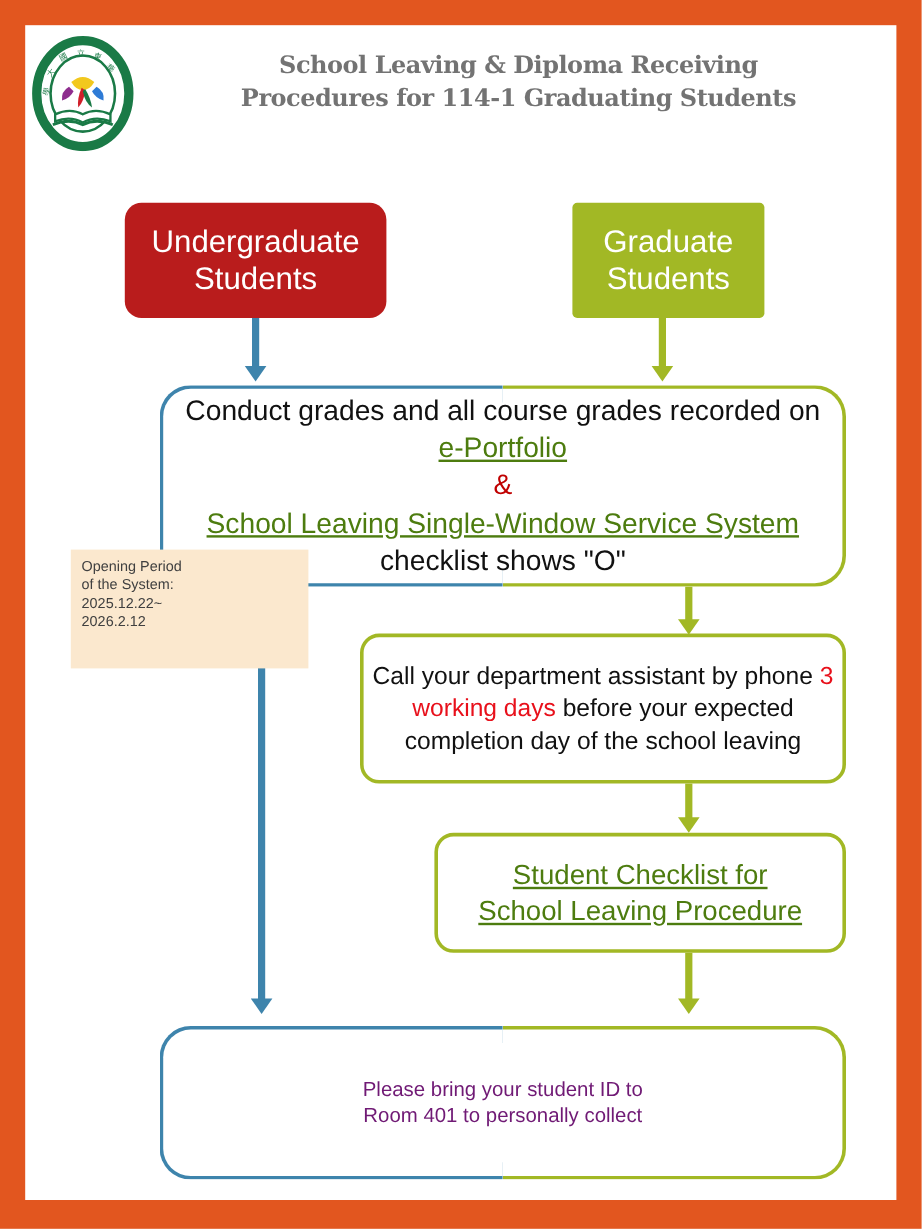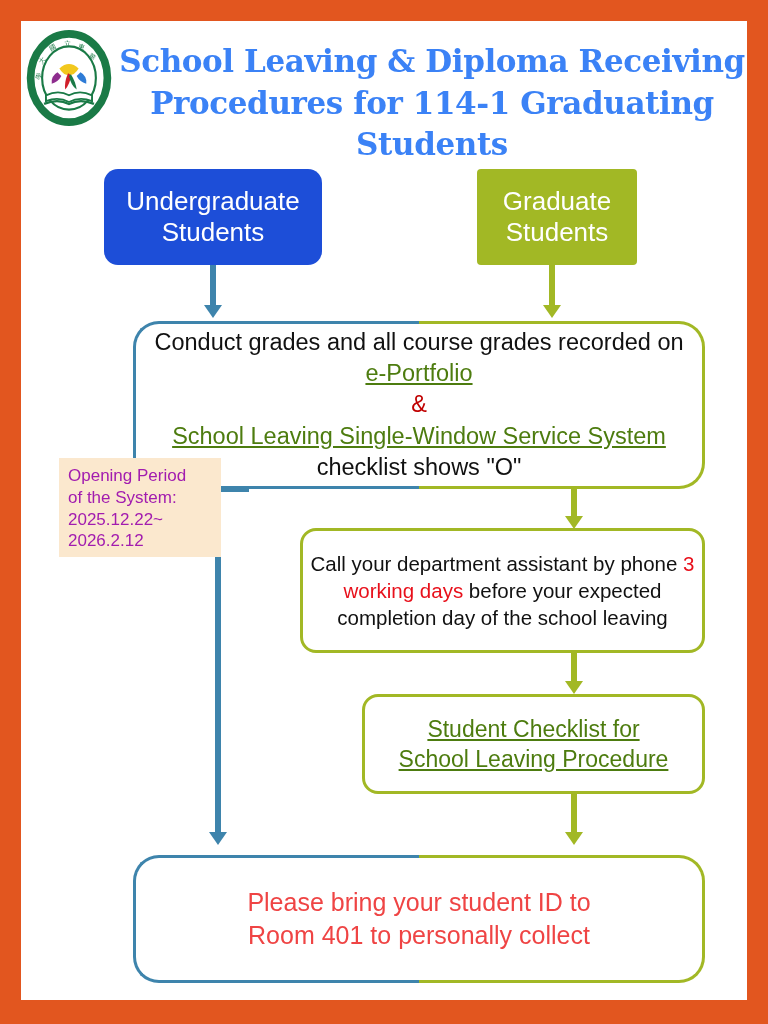--- a/index.html
+++ b/index.html
@@ -48,42 +48,42 @@
     height: 96px;
   }
   #title {
     position: absolute;
     left: 96px;
     top: 20px;
     width: 630px;
     text-align: center;
     font-family: "DejaVu Serif", serif;
     font-weight: bold;
-    font-size: 31px;
+    font-size: 20px;
     line-height: 1.34;
     letter-spacing: -0.4px;
-    color: #3b82f6;
+    color: #737373;
   }
   #title .line2 { display: block; }
 
   
   .node {
     position: absolute;
     box-sizing: border-box;
     display: flex;
     align-items: center;
     justify-content: center;
     text-align: center;
   }
   .node .txt { width: 100%; }
 
   
   #box-undergrad {
     left: 83px; top: 148px; width: 218px; height: 96px;
-    background: #1d4ed8;
+    background: #b91c1c;
     border-radius: 14px;
     color: #ffffff;
     font-size: 26px;
     line-height: 1.18;
   }
   #box-graduate {
     left: 456px; top: 148px; width: 160px; height: 96px;
     background: #A2B825;
     border-radius: 4px;
     color: #ffffff;
@@ -121,23 +121,23 @@
   #box-grades {
     left: 112px; top: 300px; width: 572px; height: 168px;
     font-size: 23.5px;
     line-height: 1.33;
     color: #111111;
   }
   #box-grades .txt { position: relative; z-index: 2; padding: 0 14px; }
 
   #box-collect {
     left: 112px; top: 834px; width: 572px; height: 128px;
-    font-size: 25px;
+    font-size: 17px;
     line-height: 1.32;
-    color: #ef4444;
+    color: #701a75;
   }
   #box-collect .txt { position: relative; z-index: 2; padding: 0 14px; }
 
   
   .green-box {
     background: #ffffff;
     border: 3px solid #A2B825;
     border-radius: 16px;
     color: #111111;
   }
@@ -157,24 +157,24 @@
     color: #4d7c0f;
     text-decoration: underline;
     text-underline-offset: 2px;
   }
   .amp { color: #C00000; }
   .red { color: #E8101B; }
 
   
   #note {
     position: absolute;
-    left: 38px; top: 437px; width: 162px; height: 99px;
+    left: 38px; top: 437px; width: 198px; height: 99px;
     background: #FBE8CE;
-    color: #a21caf;
-    font-size: 17px;
+    color: #404040;
+    font-size: 12px;
     line-height: 1.28;
     padding: 7px 0 0 9px;
     box-sizing: border-box;
   }
   .vline { position: absolute; }
   .arrowhead { position: absolute; width: 0; height: 0; }
 
   .blue { background: #3E84AC; }
   .green { background: #A2B825; }
   .arr-blue {

